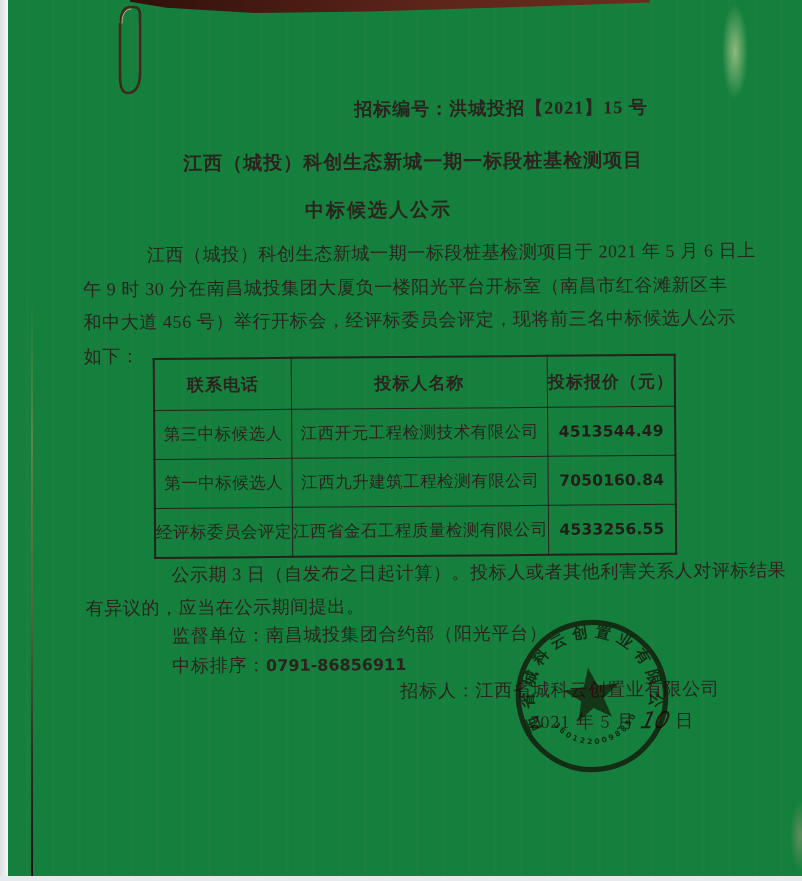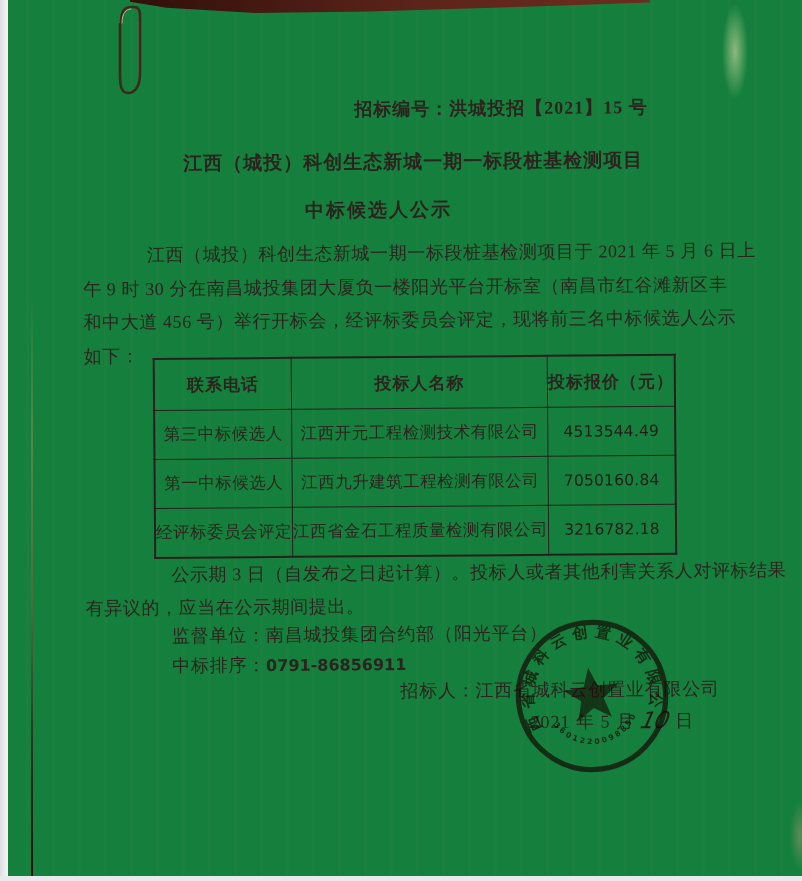--- a/index.html
+++ b/index.html
@@ -42,21 +42,21 @@
   .bodypar{position:absolute;top:237px;left:84px;width:650px;font-size:18px;}
   .bodypar .line{line-height:33.5px;letter-spacing:0.6px;white-space:nowrap;}
   .indent1{text-indent:64px;}
   .indent2{text-indent:86px;}
   table.bid-table{position:absolute;top:356px;left:153px;border-collapse:collapse;
     table-layout:fixed;border:2px solid #26211c;}
   .bid-table th,.bid-table td{border:1.6px solid #26211c;text-align:center;vertical-align:middle;
     padding:0;overflow:hidden;white-space:nowrap;}
   .bid-table th{height:50px;font-size:17px;font-weight:bold;letter-spacing:1px;}
   .bid-table td{height:48px;font-size:16.5px;letter-spacing:0.5px;}
-  .bid-table td.price{font-family:"DejaVu Sans",sans-serif;font-size:15.5px;font-weight:400;
+  .bid-table td.price{font-family:"DejaVu Sans",sans-serif;font-size:15.5px;font-weight:700;
     letter-spacing:0.2px;color:#221d18;}
   .notice{position:absolute;top:557px;left:84px;width:650px;font-size:18px;}
   .notice .line{line-height:32.5px;letter-spacing:0.6px;white-space:nowrap;}
   .supervisor{position:absolute;top:622px;left:170px;font-size:18px;letter-spacing:0.8px;white-space:nowrap;}
   .phone{position:absolute;top:652px;left:170px;font-size:18px;letter-spacing:0.8px;white-space:nowrap;}
   .phone .num{font-family:"DejaVu Sans",sans-serif;font-size:16px;font-weight:700;letter-spacing:0;}
   .tenderer{position:absolute;top:679px;left:398px;font-size:18px;letter-spacing:0.8px;white-space:nowrap;}
   .dateline{position:absolute;top:708px;left:528px;font-size:18px;letter-spacing:1px;white-space:nowrap;}
   .handwritten{display:inline-block;font-family:"DejaVu Sans",sans-serif;font-style:italic;
     font-size:23px;font-weight:400;transform:skewX(-14deg) translateY(1px);letter-spacing:-1px;
@@ -120,21 +120,21 @@
           <td class="price">4513544.49</td>
         </tr>
         <tr>
           <td>第一中标候选人</td>
           <td>江西九升建筑工程检测有限公司</td>
           <td class="price">7050160.84</td>
         </tr>
         <tr>
           <td>经评标委员会评定</td>
           <td>江西省金石工程质量检测有限公司</td>
-          <td class="price">3216782.18</td>
+          <td class="price">4533256.55</td>
         </tr>
       </tbody>
     </table>
 
     <div class="notice">
       <div class="line indent2">公示期 3 日（自发布之日起计算）。投标人或者其他利害关系人对评标结果</div>
       <div class="line">有异议的，应当在公示期间提出。</div>
     </div>
 
     <div class="supervisor">监督单位：南昌城投集团合约部（阳光平台）</div>

